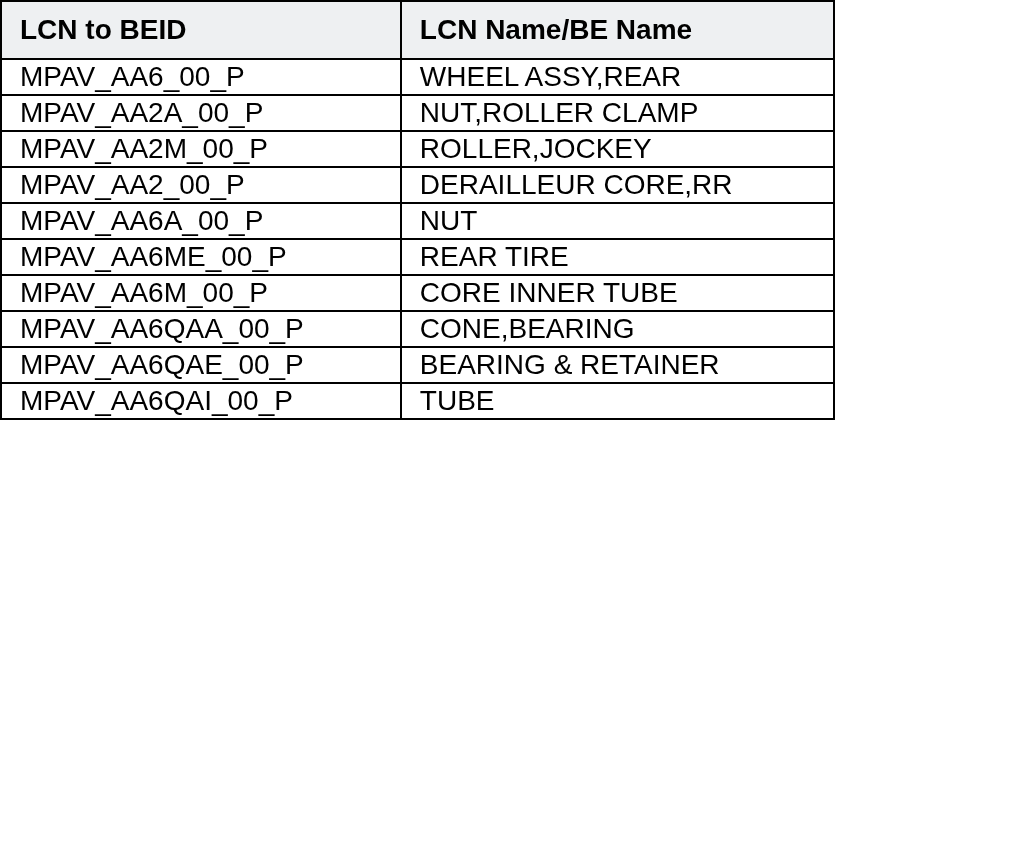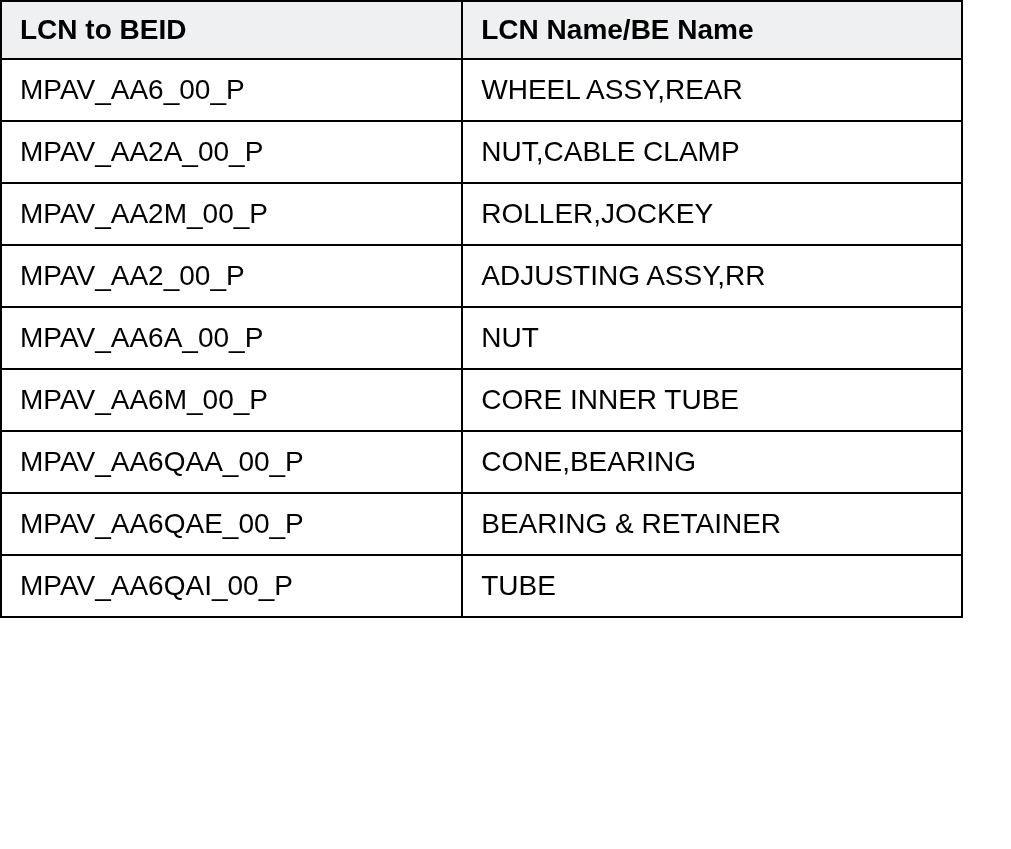--- a/index.html
+++ b/index.html
@@ -9,26 +9,26 @@
     }
     body {
       font-family: 'Segoe UI', Tahoma, Geneva, Verdana, sans-serif;
       background: #ffffff;
       padding: 0;
       width: 1011px;
       height: 849px;
     }
     table {
       border-collapse: collapse;
-      width: 963px;
+      width: 835px;
       table-layout: fixed;
     }
     th, td {
       border: 2px solid #000000;
-      padding: 14px 18px;
+      padding: 1px 18px;
       text-align: left;
       font-size: 28px;
       vertical-align: middle;
     }
     th {
       background-color: #eef0f2;
       font-weight: bold;
       padding: 12px 18px;
     }
     td {
@@ -55,33 +55,37 @@
       <th>LCN Name/BE Name</th>
     </tr>
   </thead>
   <tbody>
   <tr>
         <td>MPAV_AA6_00_P</td>
         <td>WHEEL ASSY,REAR</td>
       </tr>
       <tr>
         <td>MPAV_AA2A_00_P</td>
-        <td>NUT,CABLE CLAMP</td>
+        <td>NUT,ROLLER CLAMP</td>
       </tr>
       <tr>
         <td>MPAV_AA2M_00_P</td>
         <td>ROLLER,JOCKEY</td>
       </tr>
       <tr>
         <td>MPAV_AA2_00_P</td>
-        <td>ADJUSTING ASSY,RR</td>
+        <td>DERAILLEUR CORE,RR</td>
       </tr>
       <tr>
         <td>MPAV_AA6A_00_P</td>
         <td>NUT</td>
+      </tr>
+      <tr>
+        <td>MPAV_AA6ME_00_P</td>
+        <td>REAR TIRE</td>
       </tr>
       <tr>
         <td>MPAV_AA6M_00_P</td>
         <td>CORE INNER TUBE</td>
       </tr>
       <tr>
         <td>MPAV_AA6QAA_00_P</td>
         <td>CONE,BEARING</td>
       </tr>
       <tr>

